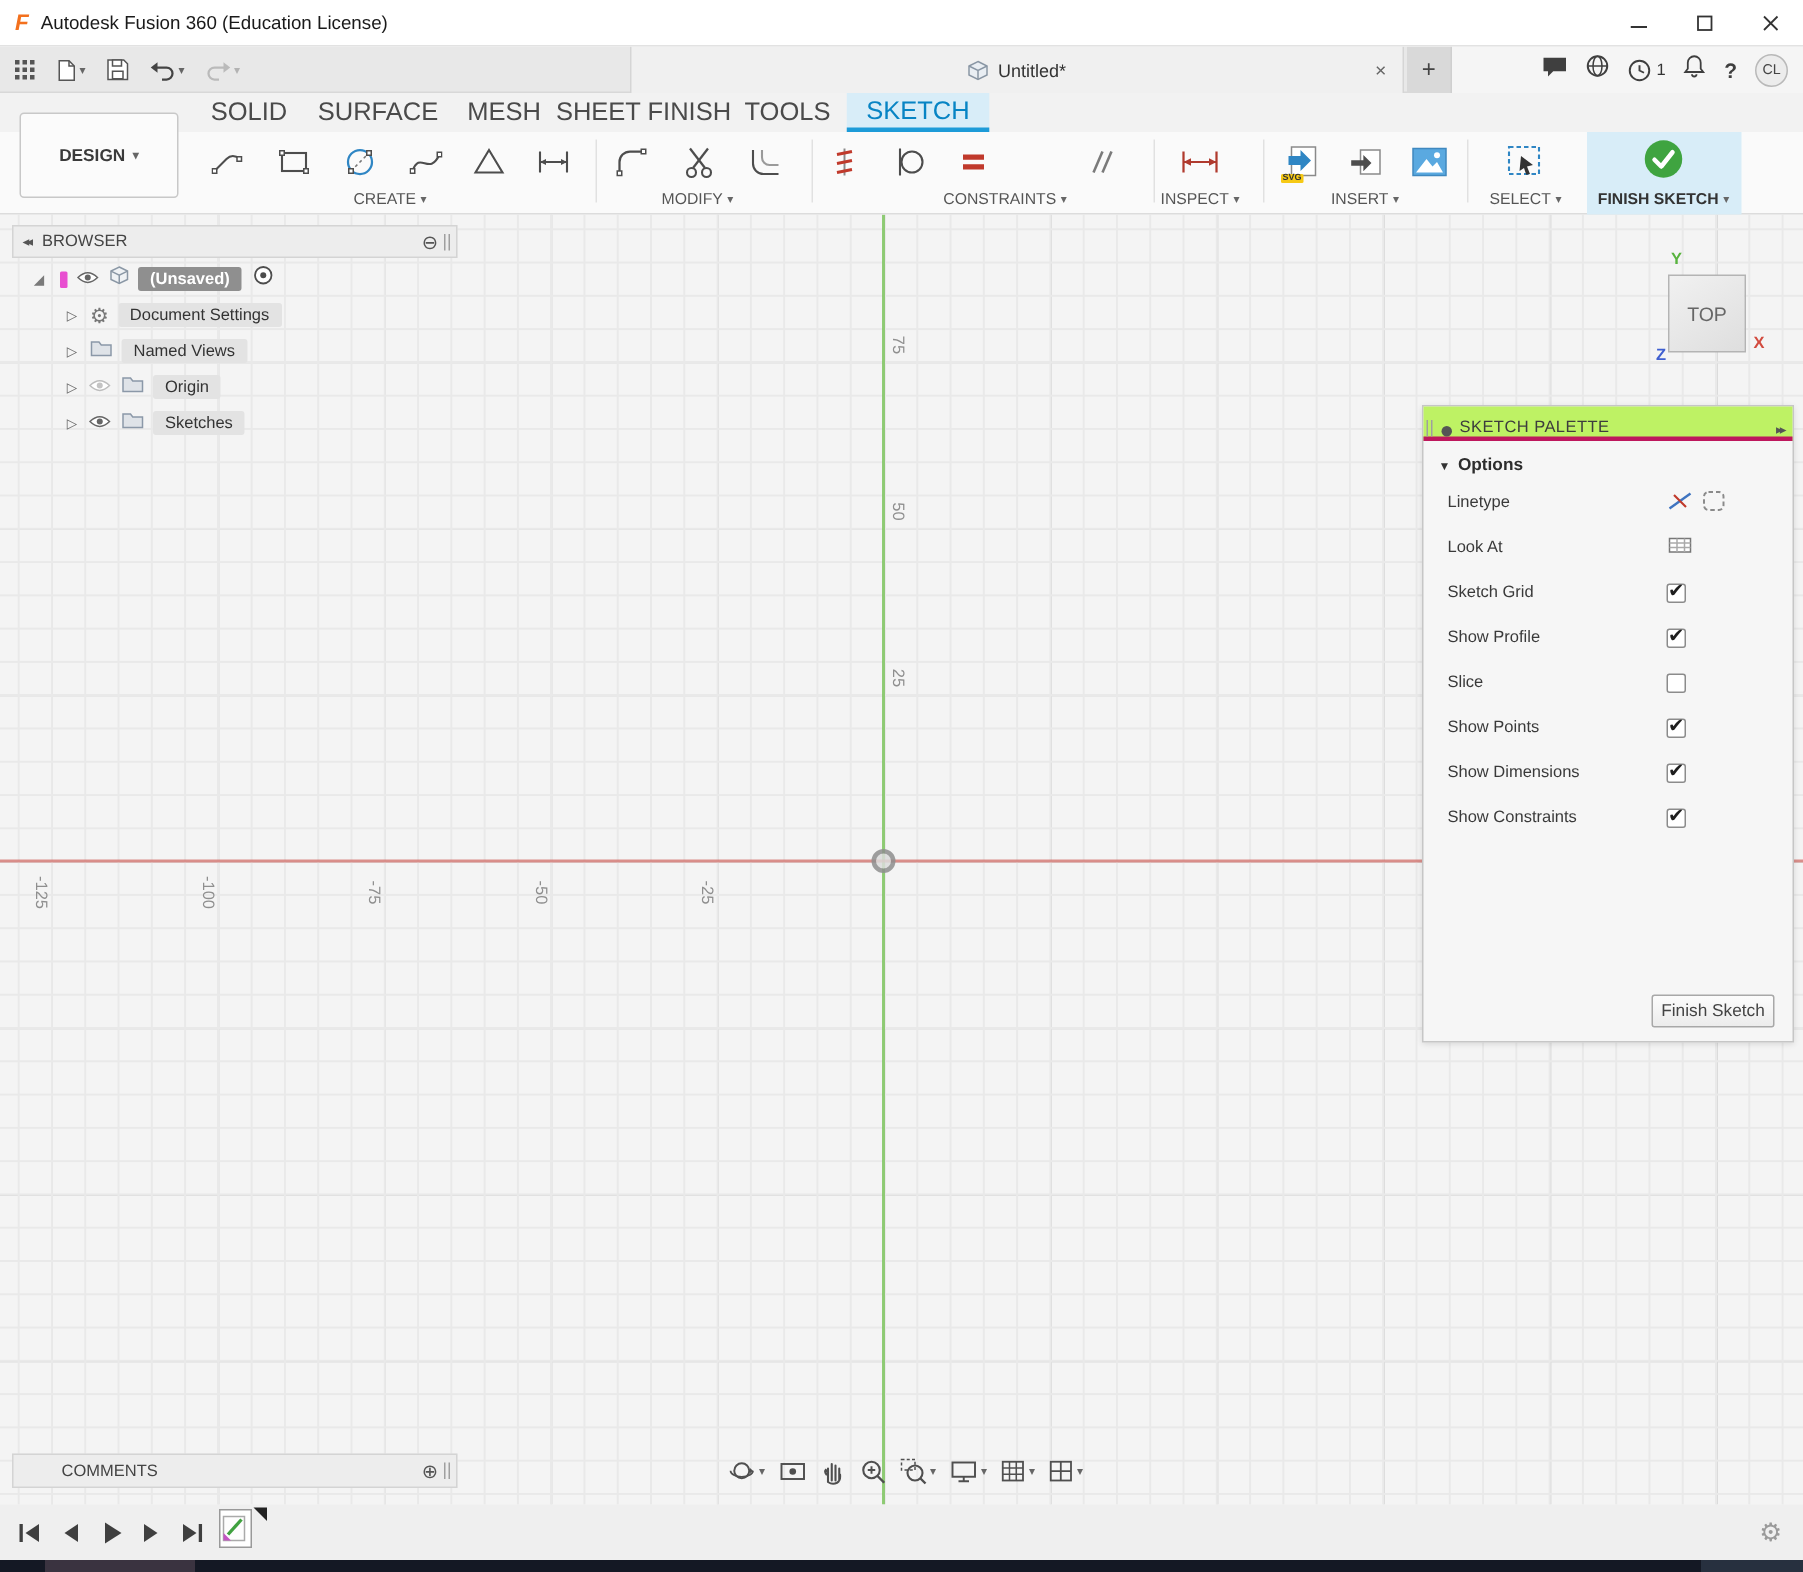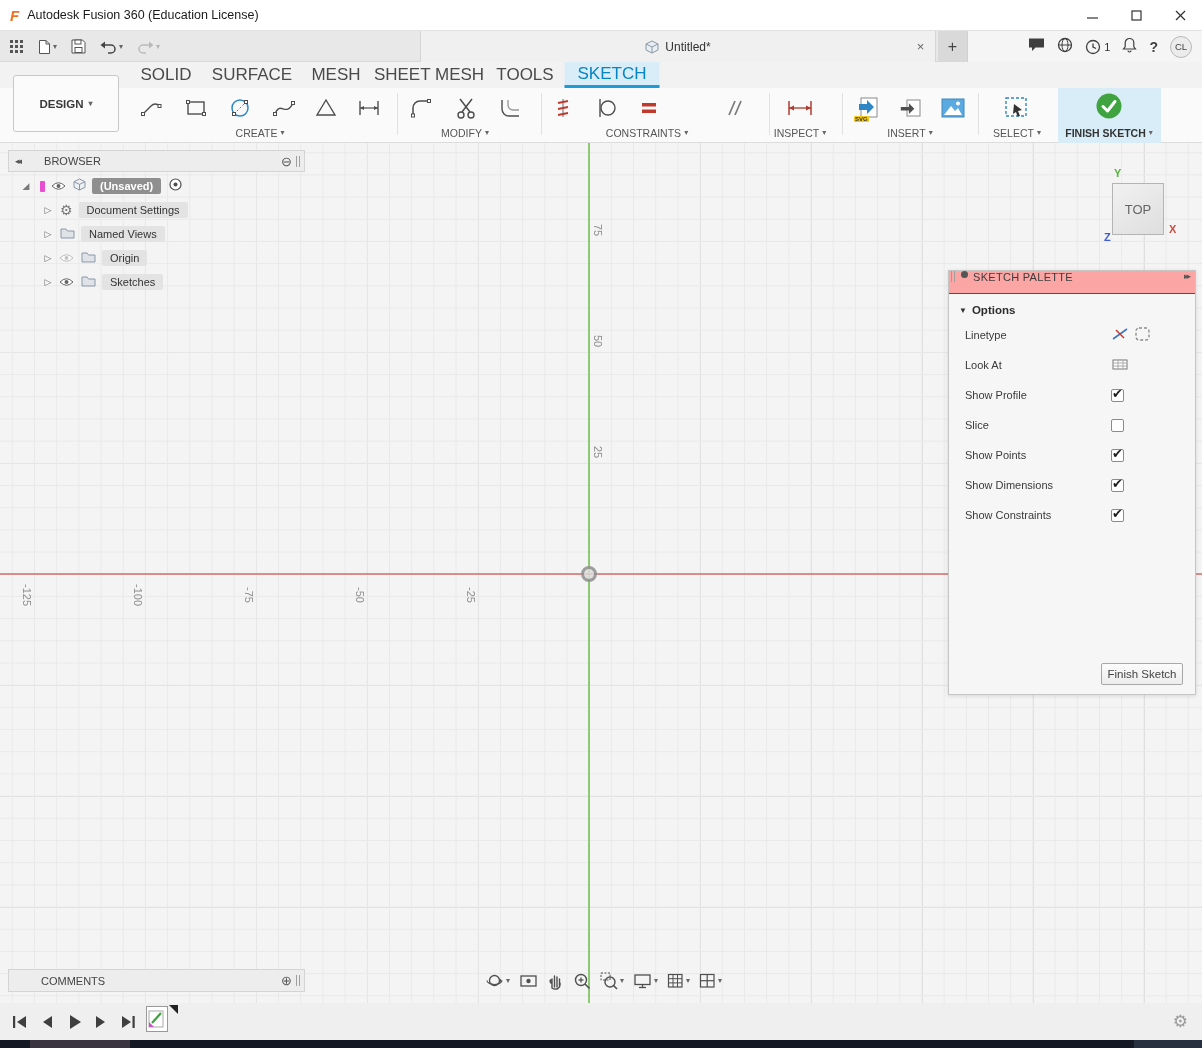--- a/index.html
+++ b/index.html
@@ -63,21 +63,21 @@
   .grip{width:4px;height:11px;border-left:1px solid #9f9f9f;border-right:1px solid #9f9f9f;margin:0 4px}
   .browtree{position:absolute;left:8px;top:174px;width:300px;z-index:10}
   .brow{position:relative;height:24px;display:flex;align-items:center}
   .chip{font-size:11px;color:#333;background:#e3e3e3;border-radius:2px;padding:2px 8px;white-space:nowrap}
   .chip.dark{background:#8f8f8f;color:#fff;font-weight:bold}
   .expander{font-size:9px;color:#6b6b6b;width:12px;text-align:center}
   .pinkdot{width:5px;height:11px;background:#e84fd0;border-radius:1px}
 
   
   .palette{position:absolute;left:948px;top:270px;width:248px;height:425px;background:#f6f6f6;border:1px solid #c6c6c6;box-shadow:0 1px 4px rgba(0,0,0,.12);z-index:12}
-  .palhead{height:23px;background:#fca5a5;border-bottom:1px solid #be185d;display:flex;align-items:flex-start;font-size:11px;color:#3d3d3d;letter-spacing:.3px}
+  .palhead{height:23px;background:#bef264;border-bottom:3px solid #be185d;display:flex;align-items:flex-end;font-size:11px;color:#3d3d3d;letter-spacing:.3px}
   .paldot{width:7px;height:7px;border-radius:50%;background:#555;margin:0 5px 0 2px}
   .palexp{margin-left:auto;margin-right:6px;font-size:9px;color:#555;letter-spacing:-2px}
   .palsection{display:flex;align-items:center;gap:5px;font-size:11.5px;font-weight:bold;color:#2d2d2d;padding:10px 0 4px 10px}
   .palsection .tri{font-size:8px;color:#333}
   .prow{position:relative;height:30px;display:flex;align-items:center;padding-left:16px;font-size:11px;color:#3a3a3a}
   .prowctl{position:absolute;left:162px;top:0;height:30px;display:flex;align-items:center;gap:5px}
   .checkbox{width:13px;height:13px;background:#fff;border:1px solid #8b8b8b;border-radius:2px;position:relative}
   .checkbox[data-checked="true"]::after{content:"✔";position:absolute;left:0px;top:-4px;font-size:13px;color:#1d1d1d}
   .palfinish{position:absolute;right:12px;bottom:9px;width:82px;height:22px;background:linear-gradient(#fcfcfc,#ececec);border:1px solid #a8a8a8;border-radius:2px;font-size:11.5px;color:#444;display:flex;align-items:center;justify-content:center}
 
@@ -211,21 +211,21 @@
       <div class="avatar">
         <span>CL</span>
       </div>
     </div>
   </div>
 
   <div class="tabsrow">
     <span class="rtab" style="left:166px">SOLID</span>
     <span class="rtab" style="left:252px">SURFACE</span>
     <span class="rtab" style="left:336px">MESH</span>
-    <span class="rtab" style="left:429px">SHEET MESH</span>
+    <span class="rtab" style="left:429px">SHEET FINISH</span>
     <span class="rtab" style="left:525px">TOOLS</span>
     <span class="rtab active" style="left:612px">SKETCH</span>
   </div>
 
   <div class="iconrow"></div>
   <div class="finishblock"></div>
   <div class="designbtn">
     <span>DESIGN</span>
     <span class="caret">▾</span>
   </div>
@@ -327,21 +327,21 @@
         <rect x="2" y="2" width="14" height="3.5" fill="#c0392b"></rect>
         <rect x="2" y="8.5" width="14" height="3.5" fill="#c0392b"></rect>
       </svg>
   </div>
   <div class="tool" style="left:717px">
     <svg width="20" height="20">
         <line x1="5" y1="17" x2="11" y2="3" stroke="#7a7a7a" stroke-width="1.7"></line>
         <line x1="11" y1="17" x2="17" y2="3" stroke="#7a7a7a" stroke-width="1.7"></line>
       </svg>
   </div>
-  <div class="grouplabel" style="left:647px">
+  <div class="grouplabel" style="left:670px">
     <span>CONSTRAINTS</span>
     <span class="caret">▾</span>
   </div>
 
   <div class="vdiv" style="left:769px"></div>
 
   <div class="tool" style="left:783px">
     <svg width="28" height="22">
         <line x1="3" y1="4" x2="3" y2="18" stroke="#b03a2e" stroke-width="1.5"></line>
         <line x1="25" y1="4" x2="25" y2="18" stroke="#b03a2e" stroke-width="1.5"></line>
@@ -424,21 +424,21 @@
     <div class="cubeface">
       <span>TOP</span>
     </div>
     <span class="axname" style="left:16px;top:2px;color:#58b33e">Y</span>
     <span class="axname" style="left:6px;top:66px;color:#3f5fd0">Z</span>
     <span class="axname" style="left:71px;top:58px;color:#d24b3f">X</span>
   </div>
 
   <div class="panelbar" style="left:8px;top:150px;width:297px;height:22px">
     <span style="margin-left:6px;font-size:9px;color:#555;letter-spacing:-2px">◂◂</span>
-    <span style="margin-left:24px">BROWSER</span>
+    <span style="margin-left:8px">BROWSER</span>
     <span style="margin-left:auto;font-size:13px;color:#555">⊖</span>
     <span class="grip"></span>
   </div>
 
   <div class="browtree">
     <div class="brow">
       <span class="expander" style="margin-left:12px;color:#7a7a7a">◢</span>
       <span class="pinkdot" style="margin-left:8px"></span>
       <span style="margin-left:6px"><svg width="15" height="10">
             <path d="M1 5 Q7.5 -1.5 14 5 Q7.5 11.5 1 5 Z" fill="#fff" stroke="#666"></path>
@@ -521,20 +521,26 @@
         <span><svg width="18" height="15">
               <rect x="2" y="3" width="14" height="9" fill="#fff" stroke="#777"></rect>
               <line x1="2" y1="6" x2="16" y2="6" stroke="#aaa"></line>
               <line x1="2" y1="9" x2="16" y2="9" stroke="#aaa"></line>
               <line x1="7" y1="3" x2="7" y2="12" stroke="#aaa"></line>
               <line x1="12" y1="3" x2="12" y2="12" stroke="#aaa"></line>
             </svg></span>
       </span>
     </div>
     <div class="prow">
+      <span>Sketch Grid</span>
+      <span class="prowctl">
+          <span class="checkbox" data-checked="true"></span>
+        </span>
+    </div>
+    <div class="prow">
       <span>Show Profile</span>
       <span class="prowctl">
           <span class="checkbox" data-checked="true"></span>
         </span>
     </div>
     <div class="prow">
       <span>Slice</span>
       <span class="prowctl">
           <span class="checkbox" data-checked="false"></span>
         </span>

